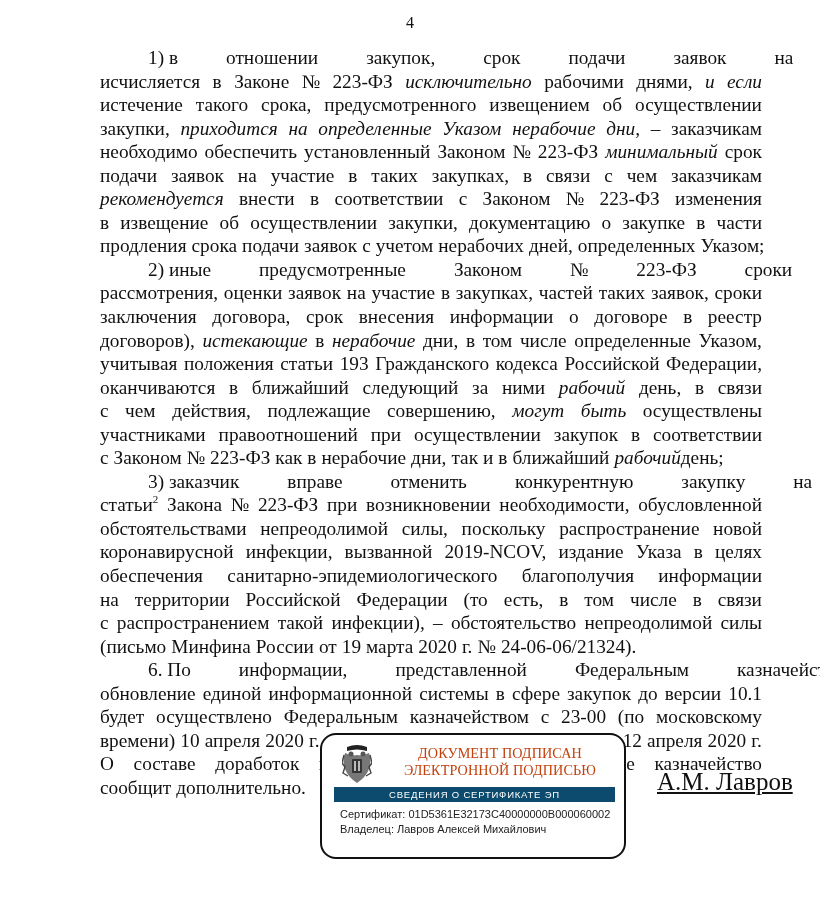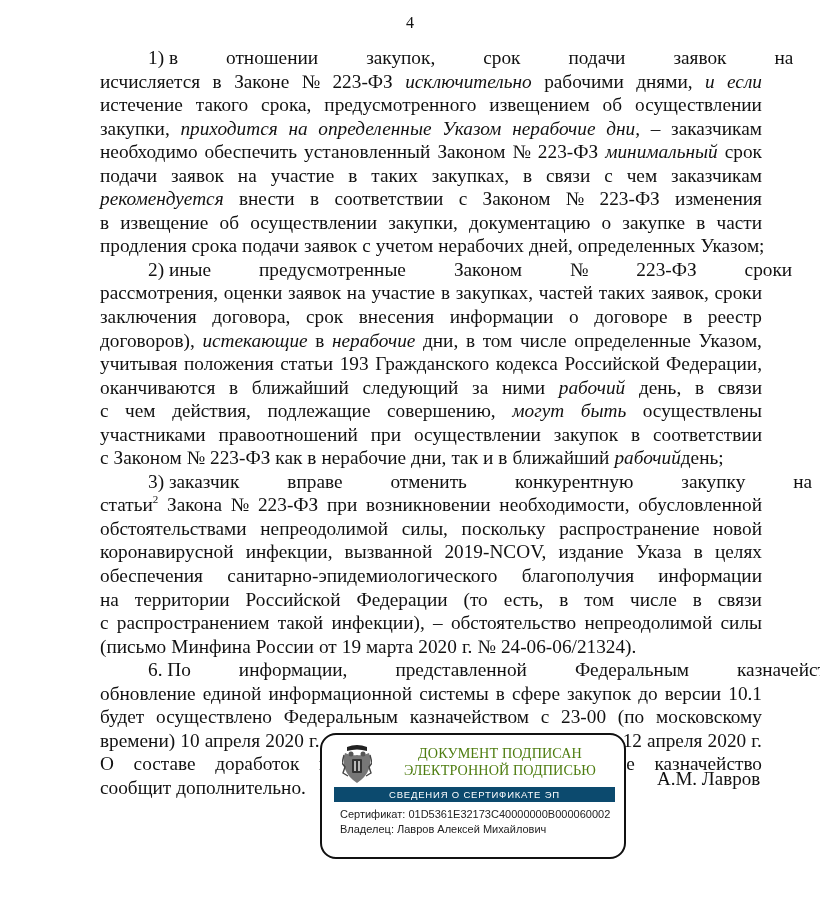--- a/index.html
+++ b/index.html
@@ -14,28 +14,28 @@
   .jl.last { justify-content: flex-start; gap: 0; }
   .jl.last > span { margin-right: 0.26em; }
   .jl.indent { padding-left: 48px; gap: 48px; }
   i { font-style: italic; }
   sup { font-size: 11px; line-height: 0; vertical-align: 8px; }
 
   .stamp { position: absolute; left: 320px; top: 733px; width: 306px; height: 126px;
            border: 2.5px solid #111; border-radius: 16px; box-sizing: border-box; background: #fff; }
   .stamp-emblem { position: absolute; left: 20px; top: 8px; width: 30px; height: 42px; }
   .stamp-title { position: absolute; left: 60px; top: 10px; width: 236px; text-align: center;
-                 font-family: "Liberation Serif", serif; font-size: 14.2px; line-height: 17px; color: #4d7c0f; letter-spacing: 0.1px; }
+                 font-family: "Liberation Serif", serif; font-size: 14.2px; line-height: 17px; color: #c2410c; letter-spacing: 0.1px; }
   .stamp-bar { position: absolute; left: 12px; top: 52px; width: 281px; height: 15px; background: #0c4a6e;
                color: #fff; font-family: "Liberation Sans", sans-serif; font-size: 9.5px; line-height: 15px;
                text-align: center; letter-spacing: 0.8px; }
   .stamp-info { position: absolute; left: 18px; top: 72px; font-family: "Liberation Sans", sans-serif;
                 font-size: 11px; line-height: 15px; color: #222; }
   .stamp-info div { white-space: nowrap; }
-  .signer { position: absolute; left: 657px; top: 768px; font-size: 19px; }
+  .signer { position: absolute; left: 657px; top: 768px; font-size: 25px; text-decoration: underline; }
 </style>
 </head>
 <body>
 
 <div class="page-number">4</div>
 
 <div class="body-text" id="body-text">
     <div>
       <div class="jl line indent">
         <span>1) в</span>

